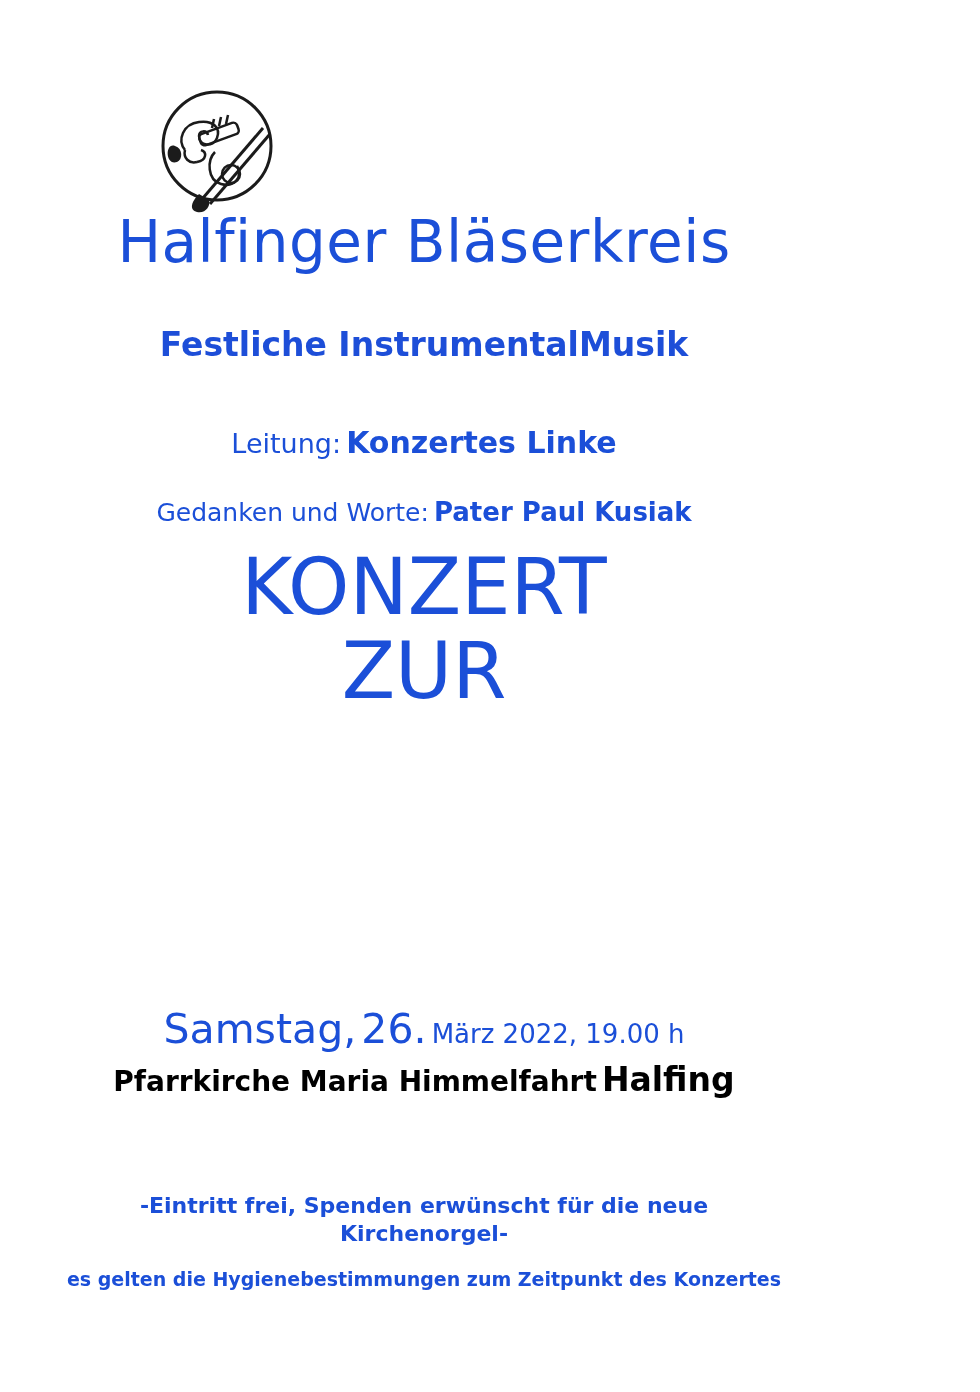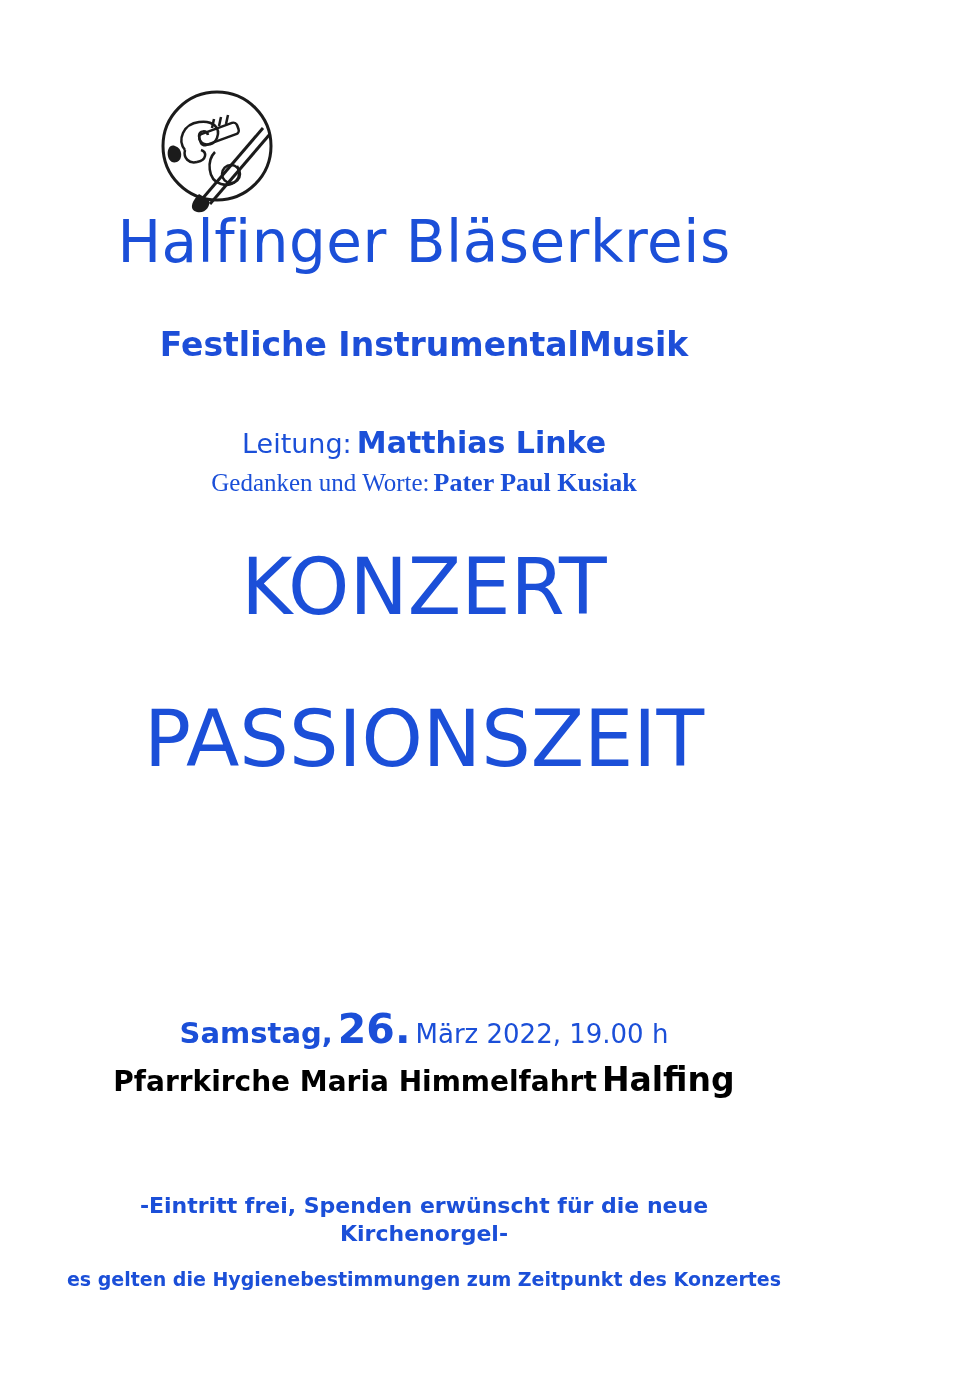--- a/index.html
+++ b/index.html
@@ -64,21 +64,21 @@
   
   .credit-line {
     position: absolute;
     left: 0;
     right: 0;
     text-align: center;
     color: #1b4fd8;
     white-space: nowrap;
   }
   .credit-line.leitung { top: 425px; }
-  .credit-line.worte   { top: 468px; font-family: Liberation Serif, serif; }
+  .credit-line.worte   { top: 497px; }
 
   .credit-label {
     font-size: 27px;
     font-weight: 400;
     text-align: right;
   }
   .credit-value {
     font-size: 30px;
     font-weight: bold;
   }
@@ -110,22 +110,22 @@
   
   .date-line {
     position: absolute;
     left: 0;
     right: 0;
     top: 1005px;
     text-align: center;
     white-space: nowrap;
     color: #1b4fd8;
   }
-  .date-line .d-a { font-size: 29px; font-weight: bold; }
-  .date-line .d-b { font-size: 41px; font-weight: bold; }
+  .date-line .d-a { font-size: 41px; font-weight: normal; }
+  .date-line .d-b { font-size: 41px; font-weight: normal; }
   .date-line .d-c { font-size: 26px; font-weight: normal; }
 
   .venue-line {
     position: absolute;
     left: 0;
     right: 0;
     top: 1060px;
     text-align: center;
     white-space: nowrap;
     color: #000000;
@@ -193,31 +193,31 @@
       </g>
     </svg>
   </div>
 
   <div class="ensemble-name">Halfinger Bläserkreis</div>
 
   <div class="subtitle">Festliche InstrumentalMusik</div>
 
   <div class="credit-line leitung">
     <span class="credit-label">Leitung:</span>
-    <span class="credit-value">Matthias Linke</span>
+    <span class="credit-value">Konzertes Linke</span>
   </div>
 
   <div class="credit-line worte">
     <span class="credit-label">Gedanken und Worte:</span>
     <span class="credit-value">Pater Paul Kusiak</span>
   </div>
 
   <div class="big-title">
     <span class="l1">KONZERT</span>
-    <span class="l3">PASSIONSZEIT</span>
+    <span class="l2">ZUR</span>
   </div>
 
   <div class="date-line">
     <span class="d-a">Samstag,</span>
     <span class="d-b">26.</span>
     <span class="d-c">März 2022, 19.00 h</span>
   </div>
 
   <div class="venue-line">
     <span class="v-a">Pfarrkirche Maria Himmelfahrt</span>

